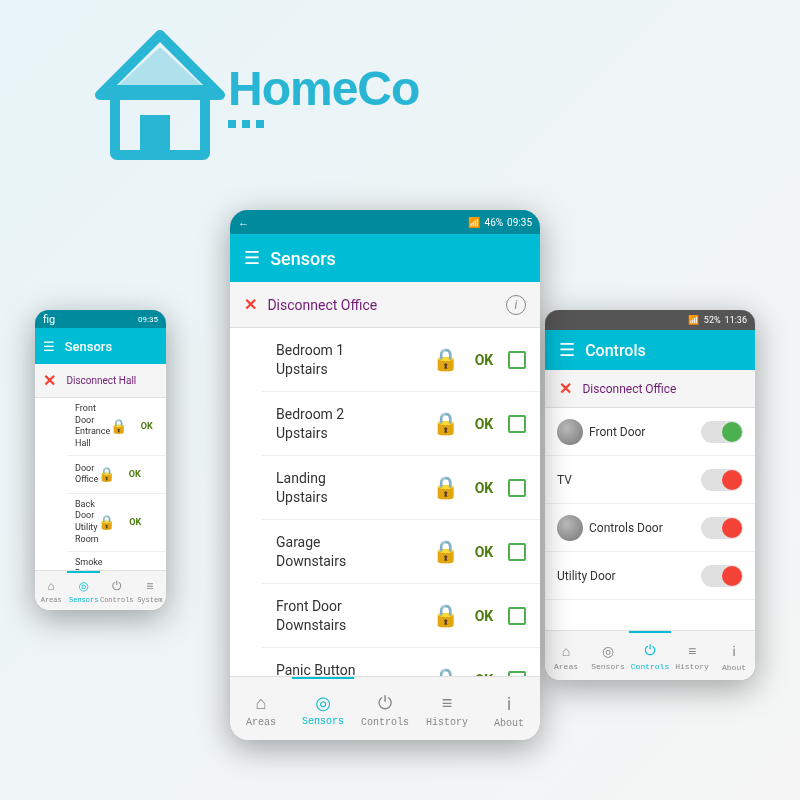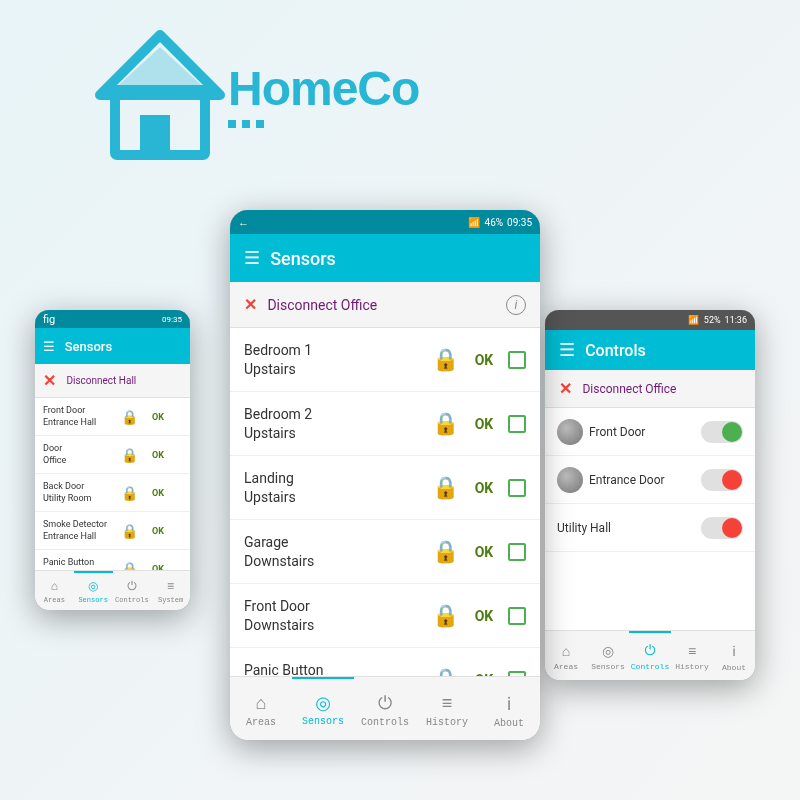--- a/index.html
+++ b/index.html
@@ -40,21 +40,21 @@
     .phone-frame {
       position: absolute;
       border-radius: 18px;
       background: #1a1a1a;
       box-shadow: 0 8px 32px rgba(0,0,0,0.35);
       overflow: hidden;
     }
 
     
     .phone-left {
-      width: 155px;
+      width: 131px;
       height: 300px;
       left: 35px;
       top: 310px;
       border-radius: 14px;
       z-index: 1;
     }
 
     
     .phone-center {
       width: 310px;
@@ -149,20 +149,21 @@
       justify-content: center;
       font-size: 12px;
       font-style: italic;
     }
 
     
     .sensor-list {
       background: white;
       flex: 1;
       overflow: hidden;
+      margin-left: 32px;
     }
 
     .sensor-item {
       display: flex;
       align-items: center;
       padding: 10px 14px;
       border-bottom: 1px solid #eeeeee;
       min-height: 64px;
     }
 
@@ -528,37 +529,43 @@
     <div class="screen-body">
 
       <div class="control-item">
         <div class="control-dial"></div>
         <span class="control-name">Front Door</span>
         <div class="toggle-switch toggle-on">
           <div class="toggle-knob knob-green toggle-knob-right"></div>
         </div>
       </div>
 
-
-
       <div class="control-item">
-        <div class="control-dial"></div>
-        <span class="control-name">Entrance Door</span>
+        <span class="control-name">TV</span>
         <div class="toggle-switch toggle-on">
           <div class="toggle-knob knob-red toggle-knob-right"></div>
         </div>
       </div>
 
+
       <div class="control-item">
-        <span class="control-name">Utility Hall</span>
+        <div class="control-dial"></div>
+        <span class="control-name">Controls Door</span>
         <div class="toggle-switch toggle-on">
           <div class="toggle-knob knob-red toggle-knob-right"></div>
         </div>
       </div>
 
+      <div class="control-item">
+        <span class="control-name">Utility Door</span>
+        <div class="toggle-switch toggle-on">
+          <div class="toggle-knob knob-red toggle-knob-right"></div>
+        </div>
+      </div>
+
     </div>
     <div class="bottom-nav">
       <div class="nav-item">
         <span class="nav-icon">⌂</span>
         <span class="nav-label">Areas</span>
       </div>
       <div class="nav-item">
         <span class="nav-icon">◎</span>
         <span class="nav-label">Sensors</span>
       </div>

